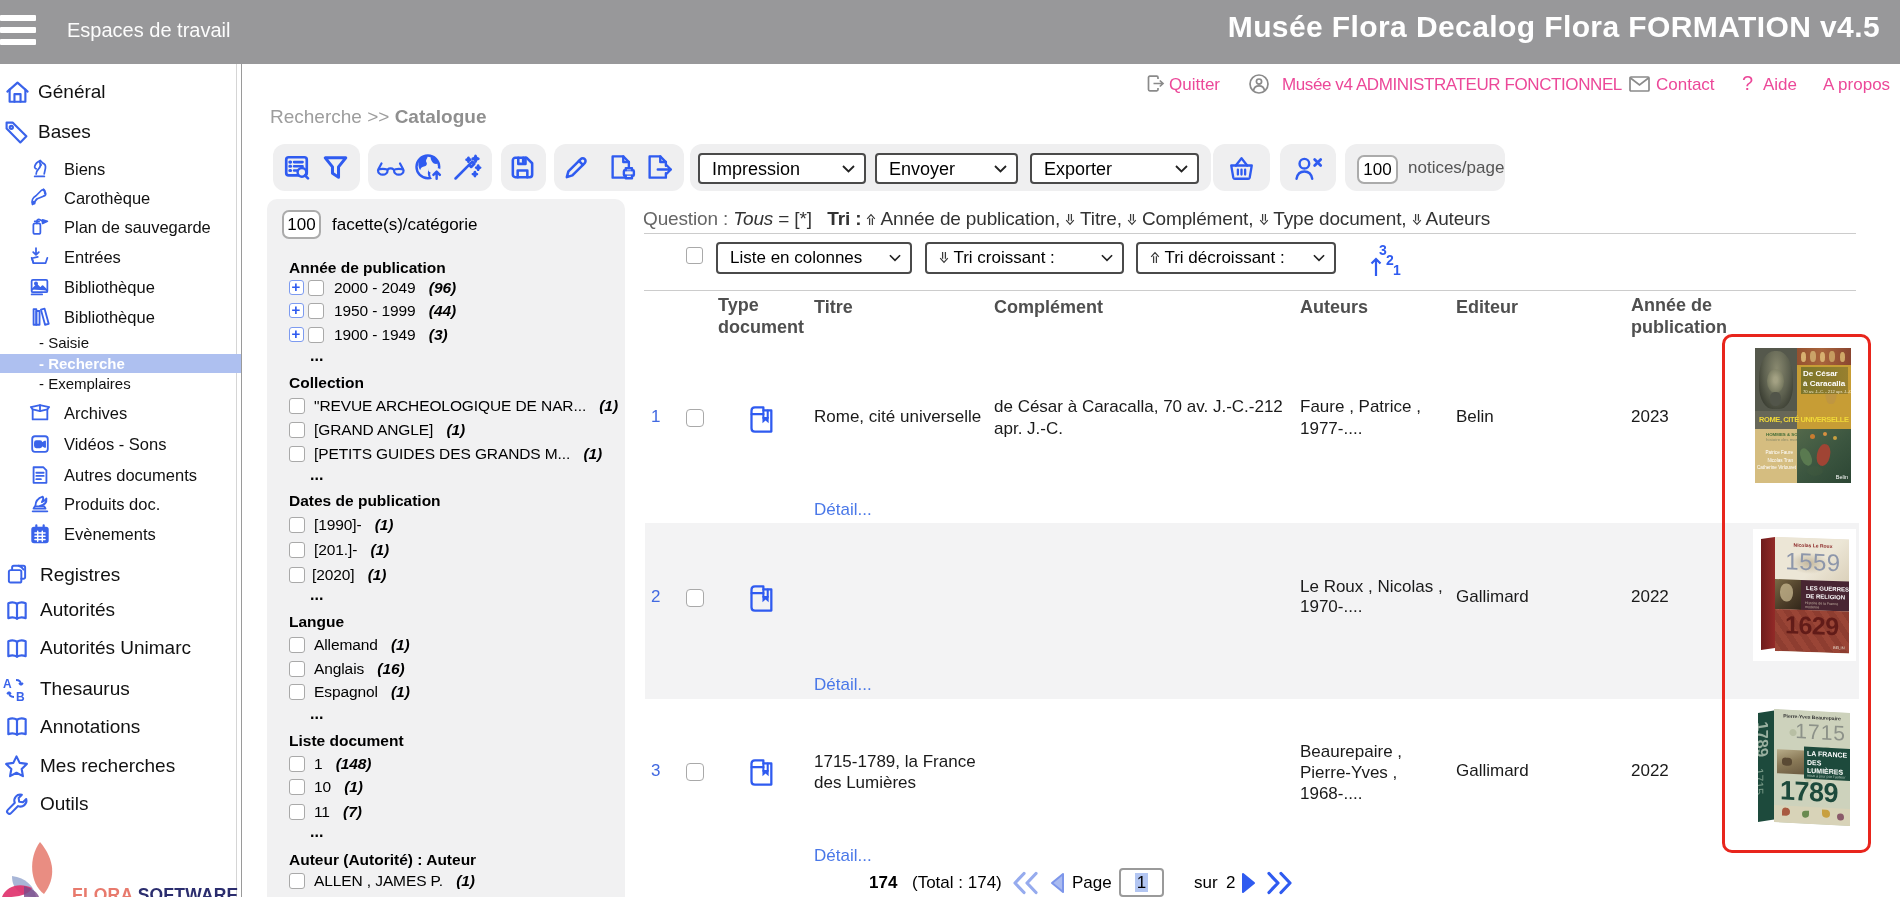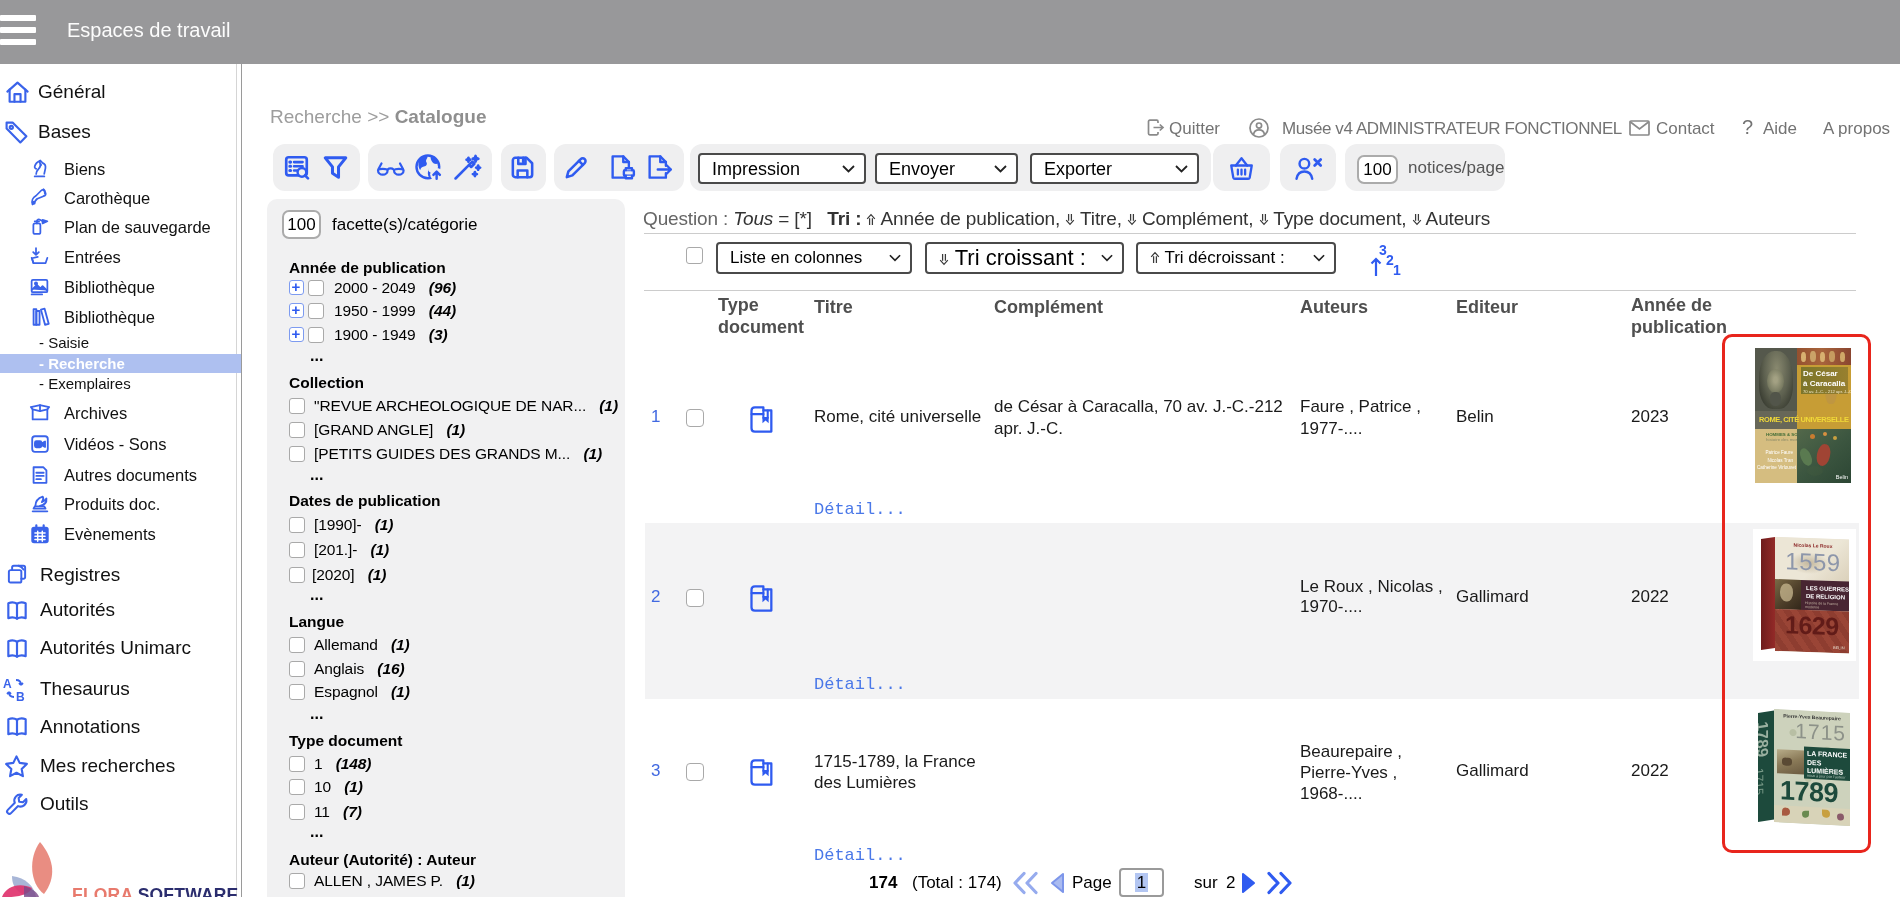--- a/index.html
+++ b/index.html
@@ -6,21 +6,21 @@
 html,body{margin:0;padding:0;}
 body{font-family:"Liberation Sans", sans-serif;background:#fff;}
 #app{position:relative;width:1900px;height:897px;overflow:hidden;background:#fff;}
 .ab{position:absolute;}
 
 .topbar{position:absolute;left:0;top:0;width:1900px;height:64px;background:#98989a;}
 .bar{position:absolute;left:0;width:36px;height:6px;background:#fff;border-radius:1px;}
 .ws{position:absolute;left:67px;top:19px;color:#fcfcfc;font-size:20px;}
 .apptitle{position:absolute;right:20px;top:10px;color:#fff;font-size:30px;font-weight:bold;letter-spacing:.4px;}
 
-.lnk{position:absolute;top:75px;color:#737373;font-size:17px;line-height:19px;white-space:nowrap;margin-top:44px;}
+.lnk{position:absolute;top:75px;color:#ec4899;font-size:17px;line-height:19px;white-space:nowrap;}
 .licon{stroke:#8a8a8a;fill:none;stroke-width:1.7;}
 
 .sidebar{position:absolute;left:0;top:64px;width:242px;height:833px;background:#fff;}
 .sbline1{position:absolute;left:236px;top:64px;width:1px;height:833px;background:#d5d5d5;}
 .sbline2{position:absolute;left:241px;top:64px;width:1px;height:833px;background:#9a9a9a;}
 .si1{position:absolute;font-size:19px;color:#111;white-space:nowrap;line-height:22px;}
 .si2{position:absolute;font-size:16.5px;color:#111;white-space:nowrap;line-height:20px;}
 .si3{position:absolute;font-size:15px;color:#111;white-space:nowrap;line-height:19px;}
 .sel{position:absolute;left:0;top:354px;width:241px;height:19px;background:#aec0f0;}
 .sel span{position:absolute;left:39px;top:0;font-size:15px;font-weight:bold;color:#fff;line-height:19px;}
@@ -43,34 +43,35 @@
 .fl i{font-weight:bold;margin-left:9px;}
 .cb{position:absolute;width:14px;height:14px;background:#fff;border:1.5px solid #a9a9a9;border-radius:3px;}
 .plus{position:absolute;width:13px;height:13px;background:#fff;border:1.5px solid #7d9bf0;border-radius:3px;}
 .plus:before{content:"+";position:absolute;left:1.5px;top:-3px;color:#2f5bf0;font-size:15px;font-weight:bold;}
 .dots{position:absolute;left:310px;font-size:16px;font-weight:bold;color:#000;line-height:20px;}
 .qline{position:absolute;left:643px;top:208px;font-size:19px;color:#333;white-space:nowrap;line-height:21px;letter-spacing:-0.15px;}
 .hr{position:absolute;left:644px;width:1212px;height:1px;background:#ccc;}
 .th{position:absolute;font-size:18px;font-weight:bold;color:#4f4f4f;line-height:22px;}
 .td{position:absolute;font-size:17px;color:#1a1a1a;line-height:22px;}
 .num{position:absolute;font-size:17px;color:#4169e1;line-height:22px;}
-.det{position:absolute;font-size:17px;color:#4a78e8;line-height:22px;font-family:Liberation Mono, monospace;}
+.det{position:absolute;font-size:17px;color:#4a78e8;line-height:22px;}
 .rowband{position:absolute;left:645px;width:1214px;background:#f3f3f4;}
 .redrect{position:absolute;left:1722px;top:334px;width:143px;height:513px;border:3px solid #e8251c;border-radius:10px;}
 .pag{position:absolute;top:872px;font-size:17px;color:#000;line-height:22px;white-space:nowrap;}
 </style>
 </head>
 <body>
 <div id="app">
 
 <div class="topbar">
   <div class="bar" style="top:15px"></div>
   <div class="bar" style="top:27px"></div>
   <div class="bar" style="top:39px"></div>
   <span class="ws">Espaces de travail</span>
+  <div class="apptitle">Musée Flora Decalog Flora FORMATION v4.5</div>
 </div>
 
 <div class="lnk" style="left:1145px;top:73px"><svg class="licon" width="21" height="21" viewBox="0 0 21 21">
         <path d="M13 6 V4.5 a1.3 1.3 0 0 0 -1.3 -1.3 H4.8 a1.3 1.3 0 0 0 -1.3 1.3 v12 a1.3 1.3 0 0 0 1.3 1.3 h6.9 a1.3 1.3 0 0 0 1.3 -1.3 V15"></path>
         <path d="M8.5 10.5 h9.5 m-3.2 -3 l3.2 3 -3.2 3"></path>
       </svg></div>
 <div class="lnk" style="left:1169px">Quitter</div>
 <div class="lnk" style="left:1248px;top:73px"><svg class="licon" width="22" height="22" viewBox="0 0 22 22">
         <circle cx="11" cy="11" r="9"></circle>
         <circle cx="11" cy="8.6" r="2.6"></circle>
@@ -413,21 +414,21 @@
     <div class="fl" style="left:312px;top:565px">[2020] <i>(1)</i></div>
 <div class="dots" style="top:585px">...</div>
 <div class="fh" style="top:612px">Langue</div>
 <div class="cb" style="left:289px;top:637px"></div>
     <div class="fl" style="left:314px;top:635px">Allemand <i>(1)</i></div>
 <div class="cb" style="left:289px;top:661px"></div>
     <div class="fl" style="left:314px;top:659px">Anglais <i>(16)</i></div>
 <div class="cb" style="left:289px;top:684px"></div>
     <div class="fl" style="left:314px;top:682px">Espagnol <i>(1)</i></div>
 <div class="dots" style="top:704px">...</div>
-<div class="fh" style="top:731px">Type document</div>
+<div class="fh" style="top:731px">Liste document</div>
 <div class="cb" style="left:289px;top:756px"></div>
     <div class="fl" style="left:314px;top:754px">1 <i>(148)</i></div>
 <div class="cb" style="left:289px;top:779px"></div>
     <div class="fl" style="left:314px;top:777px">10 <i>(1)</i></div>
 <div class="cb" style="left:289px;top:804px"></div>
     <div class="fl" style="left:314px;top:802px">11 <i>(7)</i></div>
 <div class="dots" style="top:822px">...</div>
 <div class="fh" style="top:850px">Auteur (Autorité) : Auteur</div>
 <div class="cb" style="left:289px;top:873px"></div>
     <div class="fl" style="left:314px;top:871px">ALLEN , JAMES P. <i>(1)</i></div>
@@ -445,21 +446,21 @@
       </svg> Auteurs</div>
 <div class="hr" style="top:233px"></div>
 
 <div class="cb" style="left:686px;top:247px;width:15px;height:15px"></div>
 <div class="selbox" style="left:716px;top:242px;width:192px;height:28px;font-size:17px">
       <span class="t">Liste en colonnes</span>
       <svg width="12" height="8" viewBox="0 0 13 8">
         <path d="M1 1 L6.5 6.5 L12 1" stroke="#222" stroke-width="1.8" fill="none"></path>
       </svg>
     </div>
-<div class="selbox" style="left:925px;top:242px;width:195px;height:28px;font-size:22px">
+<div class="selbox" style="left:925px;top:242px;width:195px;height:28px;font-size:17px">
       <span class="t"><svg width="10" height="13" viewBox="0 0 10 13" style="vertical-align:-1px">
           <path d="M3.6 1 V7.8 M6.4 1 V7.8 M1.2 7.2 L5 11.4 L8.8 7.2" stroke="#3a3a3a" fill="none" stroke-width="1.25"></path>
         </svg> Tri croissant :</span>
       <svg width="12" height="8" viewBox="0 0 13 8">
         <path d="M1 1 L6.5 6.5 L12 1" stroke="#222" stroke-width="1.8" fill="none"></path>
       </svg>
     </div>
 <div class="selbox" style="left:1136px;top:242px;width:196px;height:28px;font-size:17px">
       <span class="t"><svg width="10" height="13" viewBox="0 0 10 13" style="vertical-align:-1px">
           <path d="M3.6 12 V5.2 M6.4 12 V5.2 M1.2 5.8 L5 1.6 L8.8 5.8" stroke="#3a3a3a" fill="none" stroke-width="1.25"></path>

